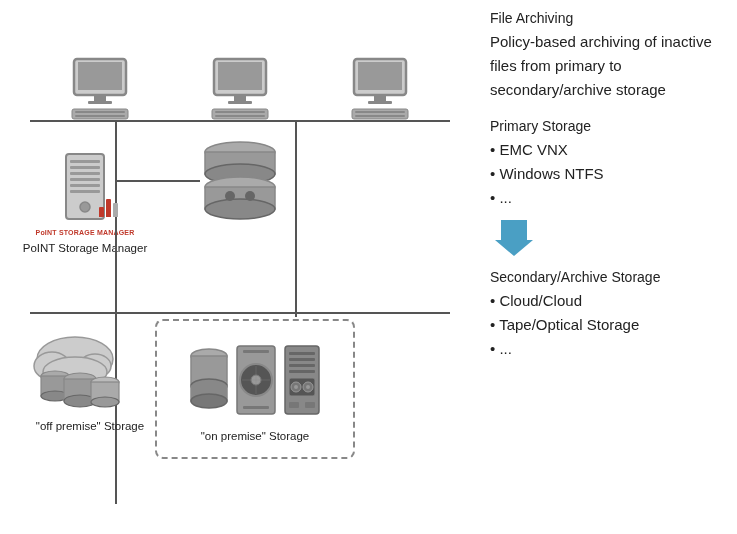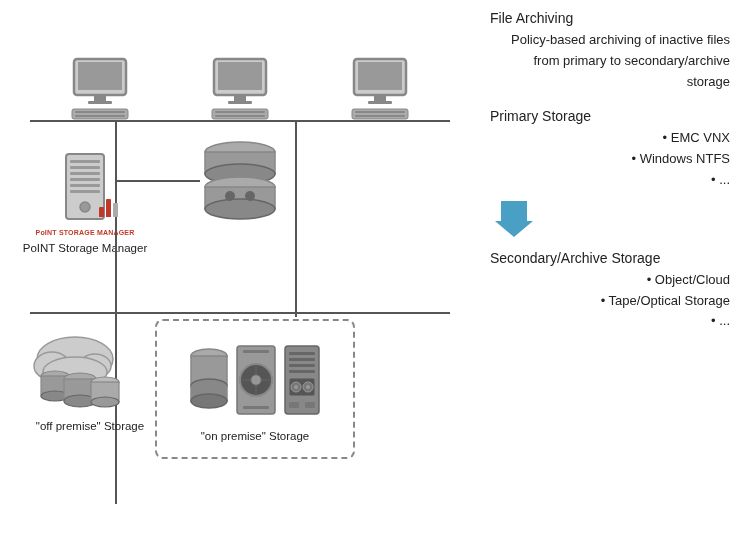--- a/index.html
+++ b/index.html
@@ -125,23 +125,22 @@
     }
 
     
     .section-title {
       font-weight: normal;
       font-size: 14px;
       margin-bottom: 4px;
     }
 
     .section-body {
-      font-size: 13px;
+      font-size: 15px;
       line-height: 1.6;
-      text-align: right;
     }
 
     
     .item-label {
       font-size: 11.5px;
       text-align: center;
       margin-top: 6px;
       color: #222;
     }
 
@@ -364,19 +363,19 @@
 
   <div style="margin: 10px 0 10px 5px;">
     <svg width="38" height="36" viewBox="0 0 38 36">
       <polygon points="6,0 32,0 32,20 38,20 19,36 0,20 6,20" fill="#4a9fc4"></polygon>
     </svg>
   </div>
 
   <div>
     <div class="section-title">Secondary/Archive Storage</div>
     <div class="section-body">
-      <div>• <span>Object/Cloud</span></div>
+      <div>• <span>Cloud/Cloud</span></div>
       <div>• <span>Tape/Optical Storage</span></div>
       <div>• <span>...</span></div>
     </div>
   </div>
 
 </div>
 
 </body></html>

